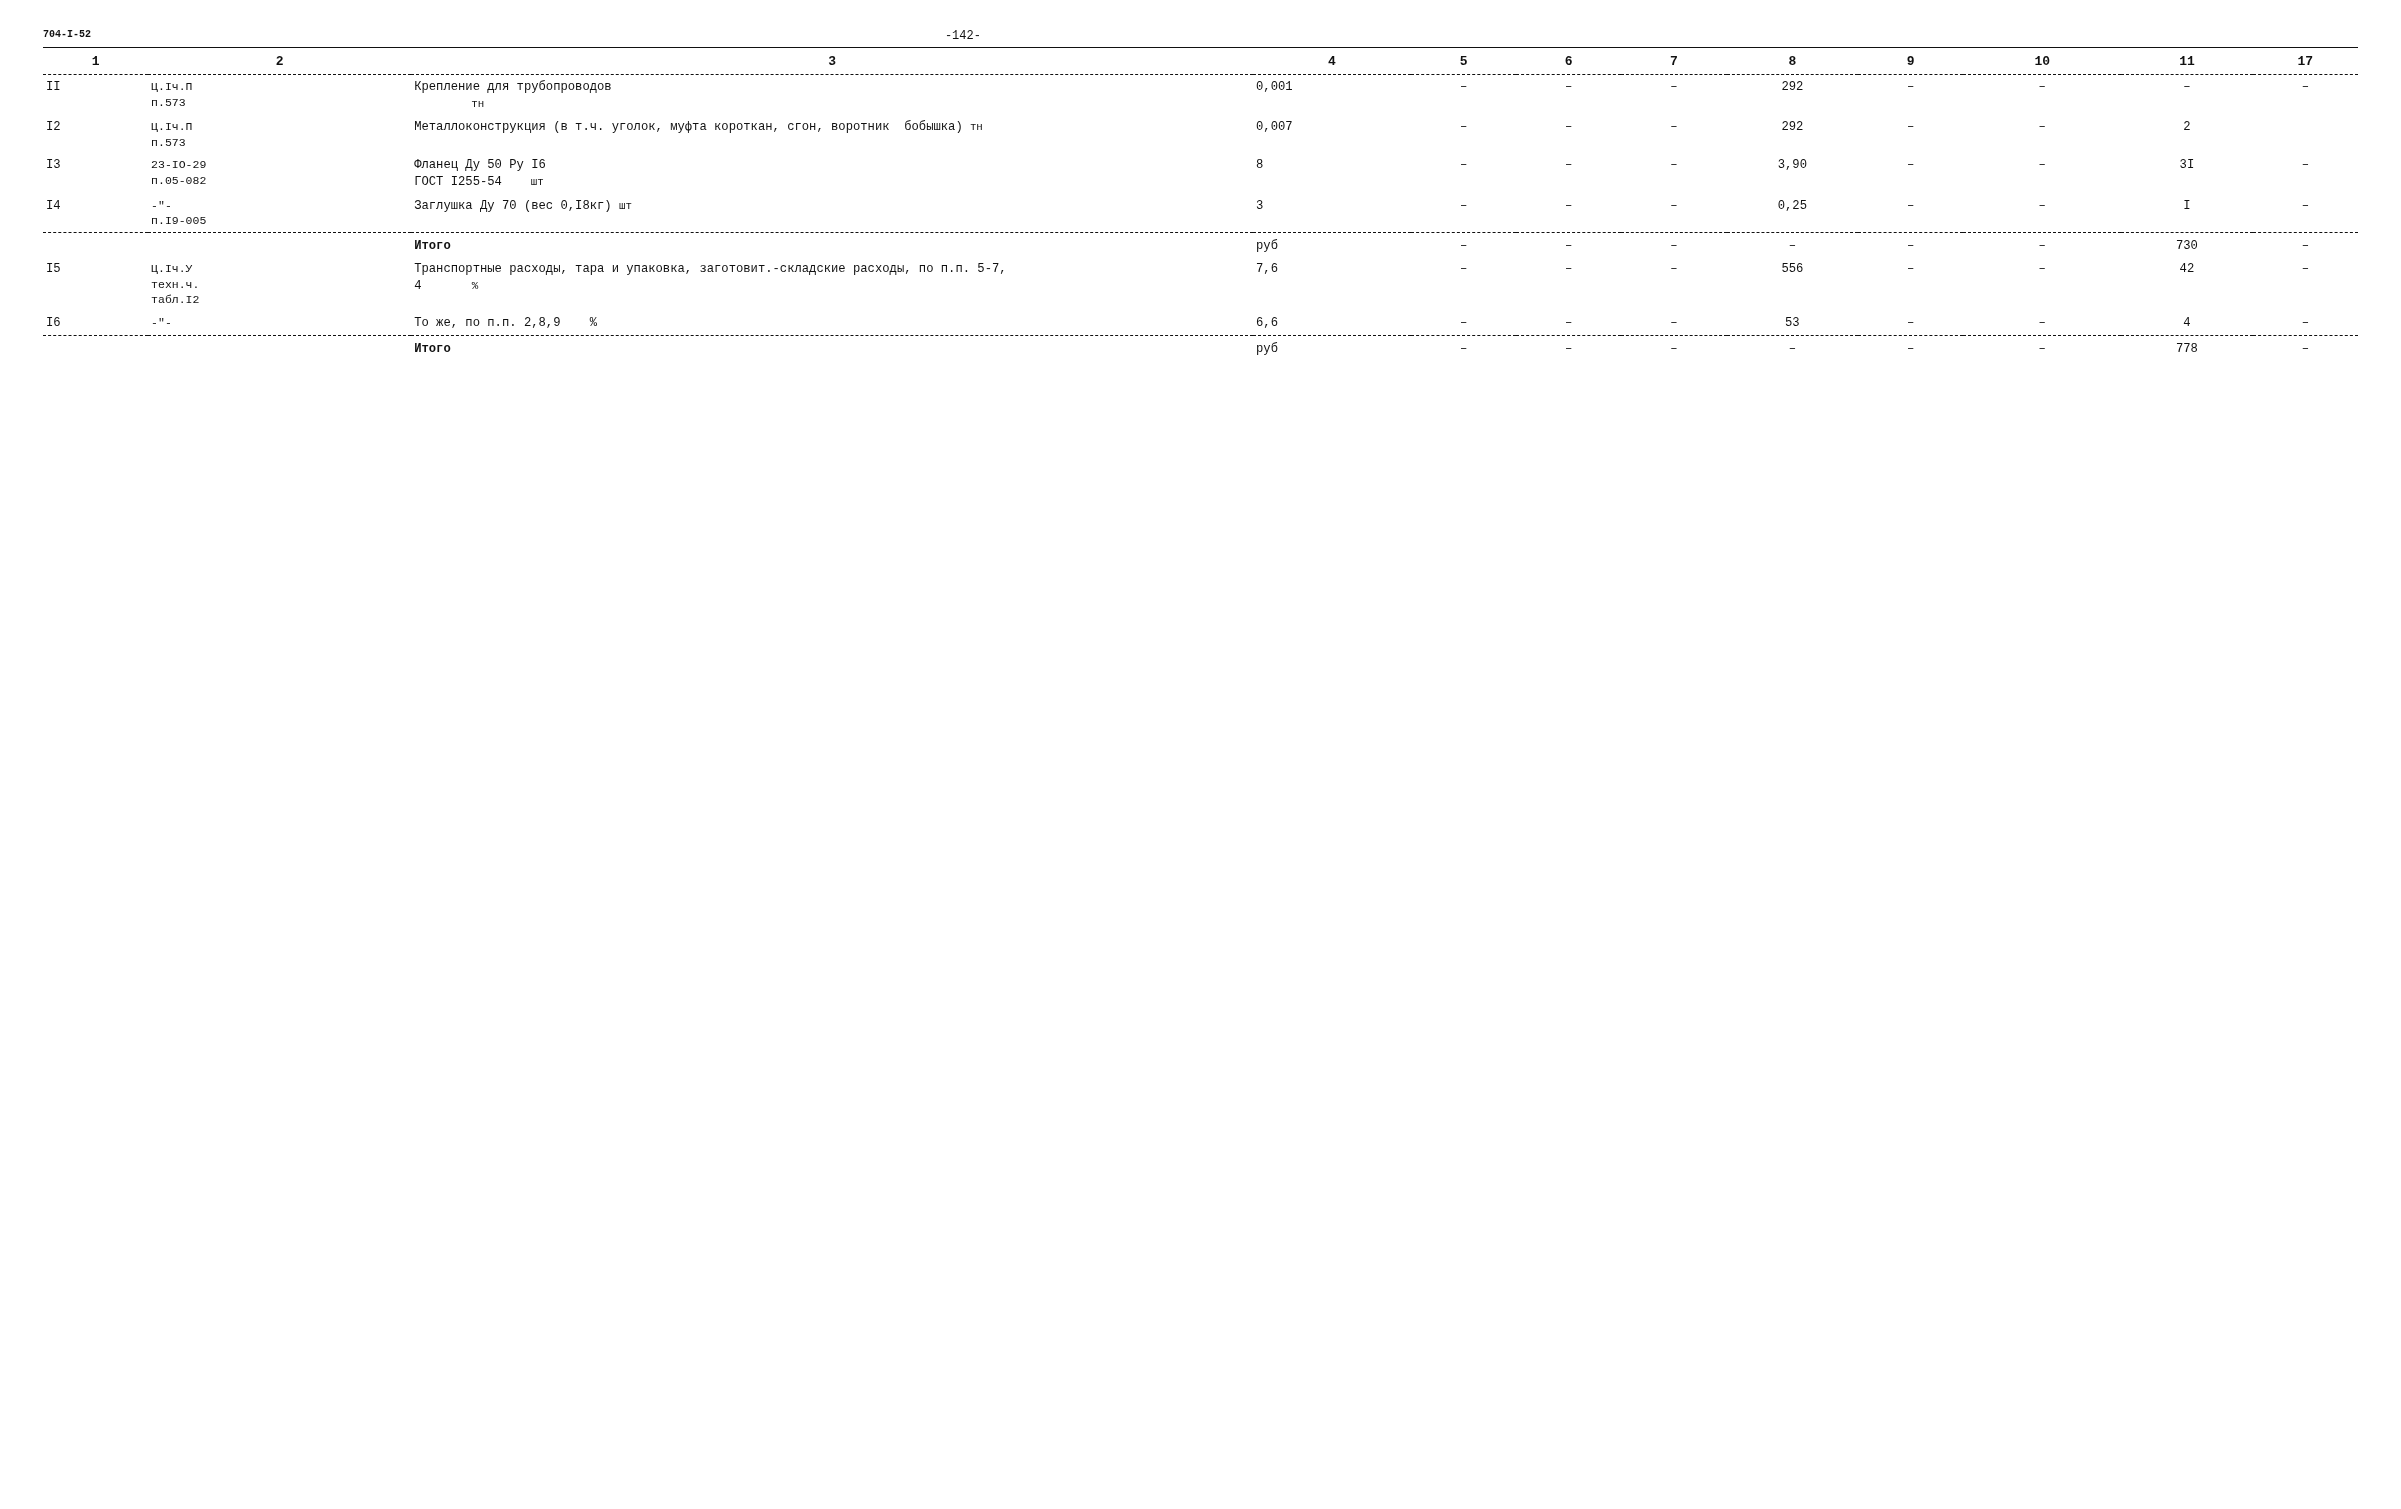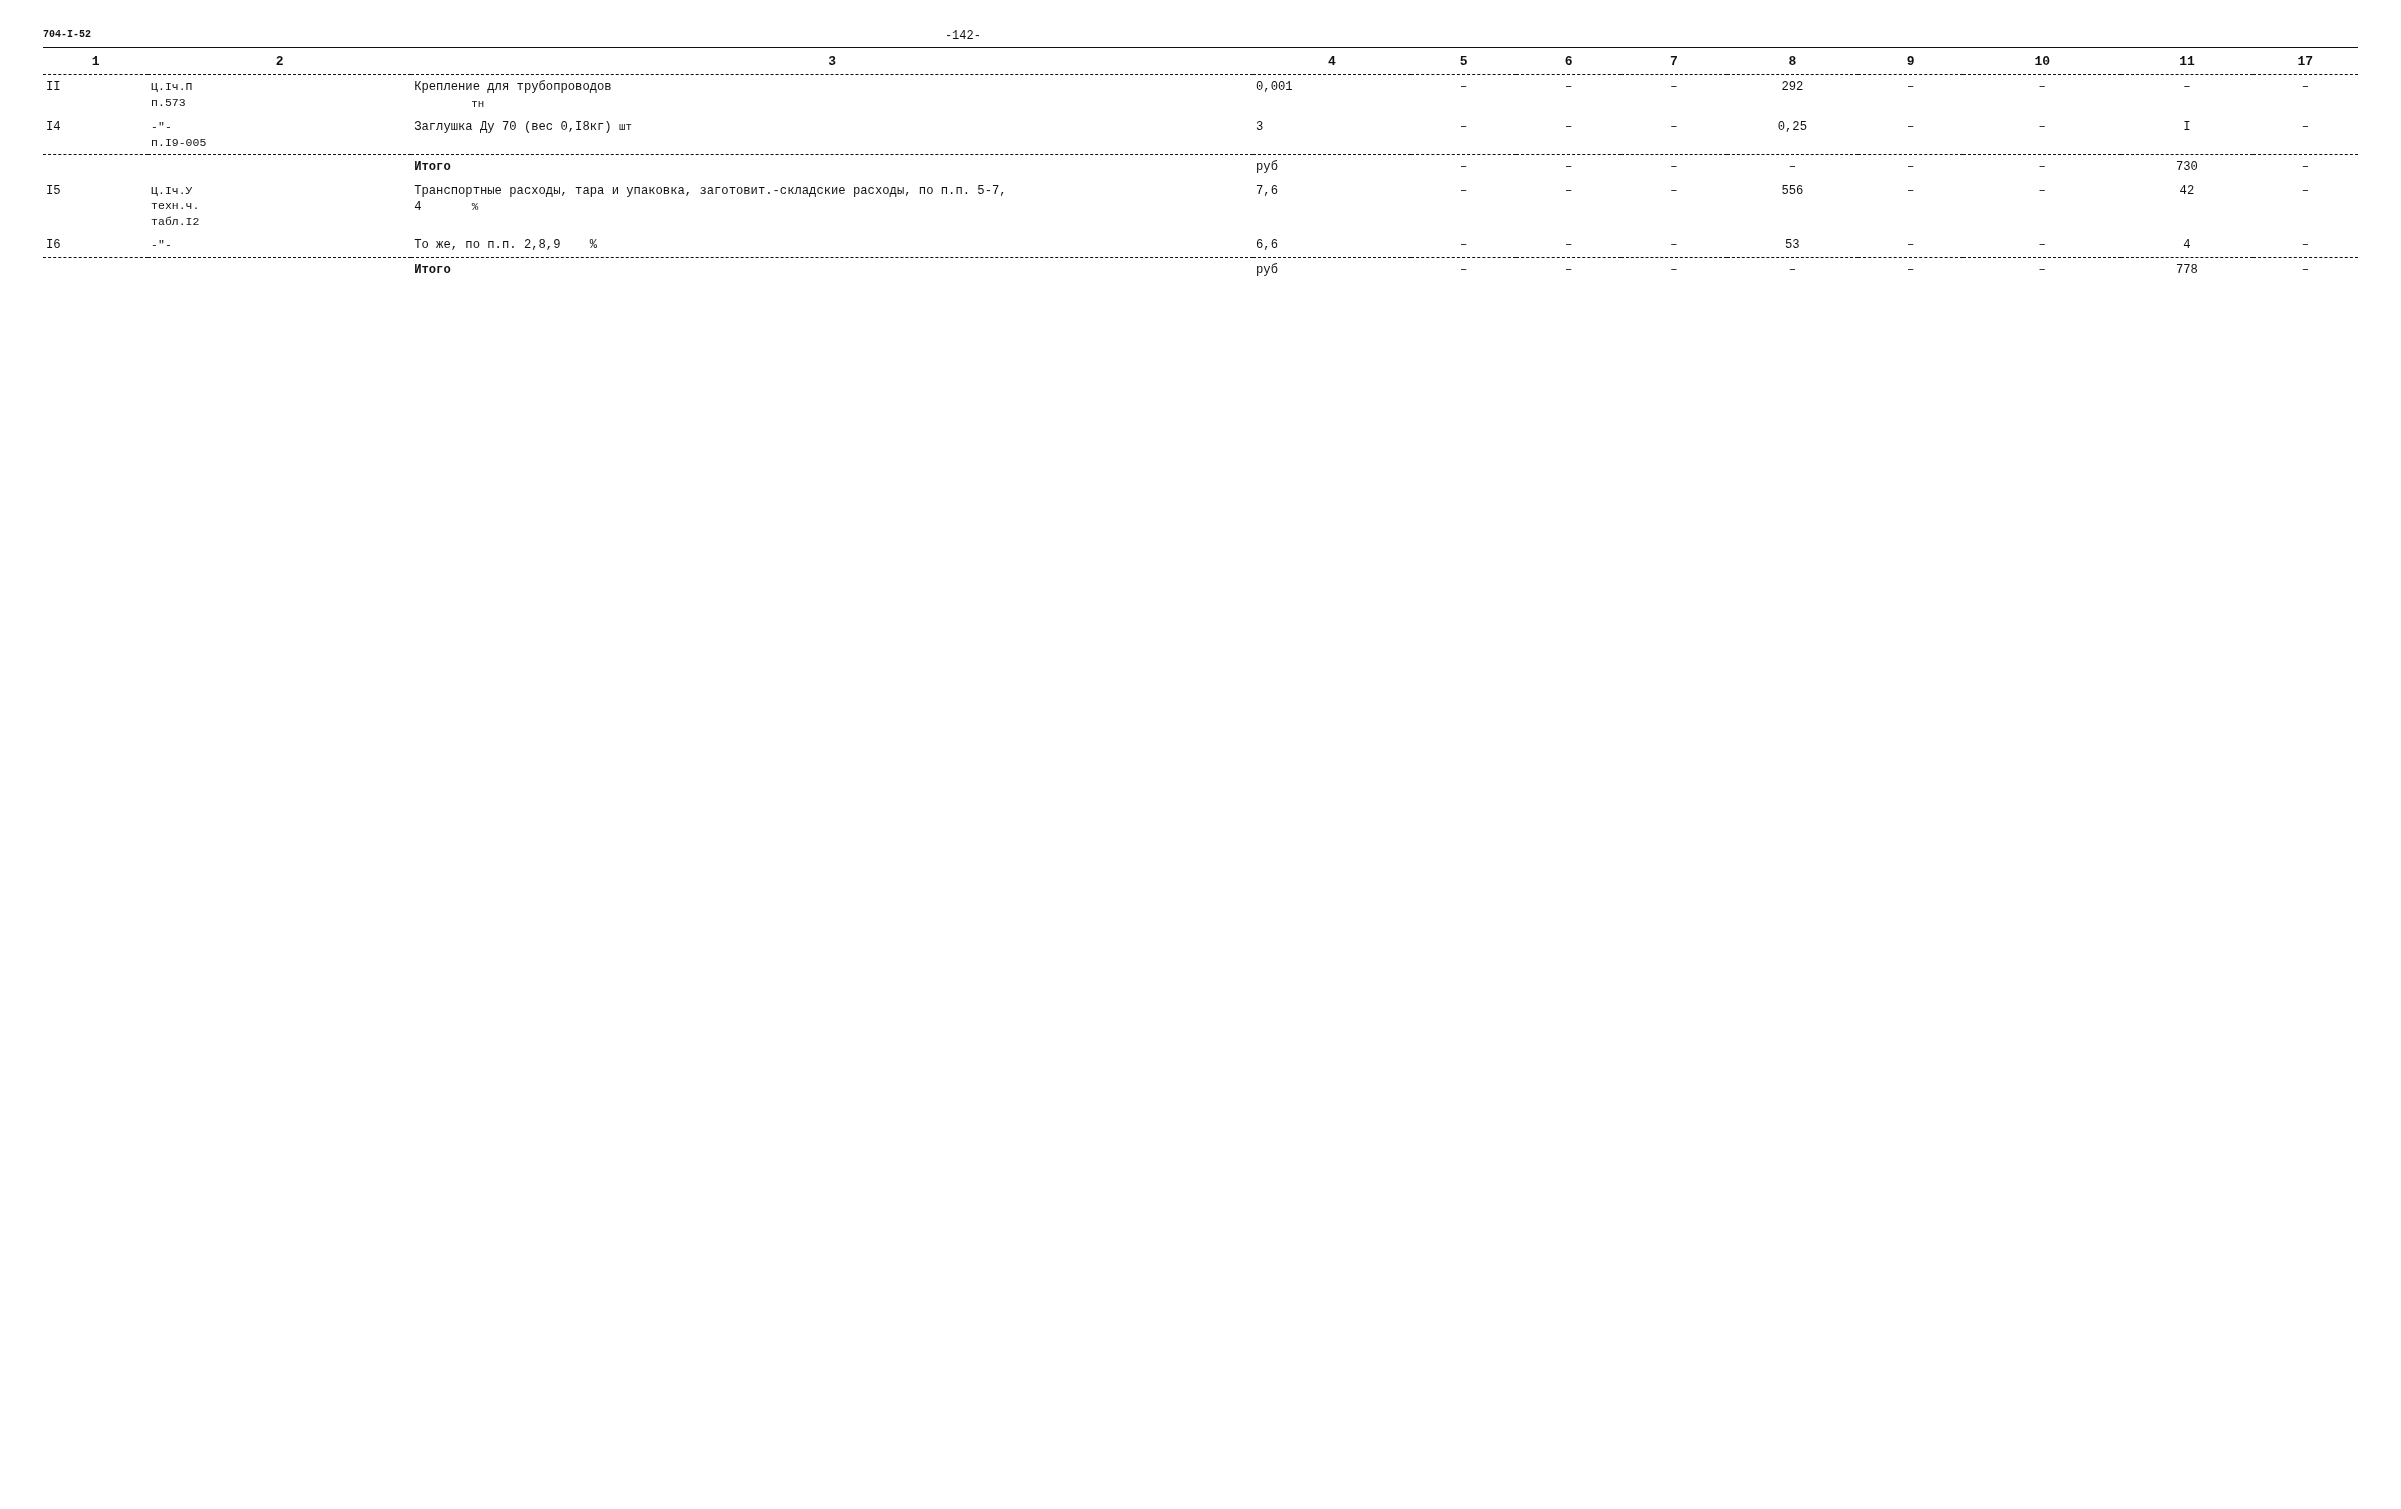--- a/index.html
+++ b/index.html
@@ -123,21 +123,51 @@
       <td class="center">–</td>
       <td class="center">–</td>
       <td class="center">–</td>
       <td class="center">292</td>
       <td class="center">–</td>
       <td class="center">–</td>
       <td class="center">–</td>
       <td class="center">–</td>
     </tr>
 
-
+    <tr>
+      <td>I2</td>
+      <td style="white-space:pre-line; font-size:11.5px;">Ц.Iч.П
+п.573</td>
+      <td>Металлоконструкция (в т.ч. уголок, муфта короткан, сгон, воротник&nbsp; бобышка)<span style="padding-left:7.2px; font-size:10.8px;">тн</span></td>
+      <td>0,007</td>
+      <td class="center">–</td>
+      <td class="center">–</td>
+      <td class="center">–</td>
+      <td class="center">292</td>
+      <td class="center">–</td>
+      <td class="center">–</td>
+      <td class="center">2</td>
+      <td class="center"></td>
+    </tr>
+
+    <tr>
+      <td>I3</td>
+      <td style="white-space:pre-line; font-size:11.5px;">23-IO-29
+п.05-082</td>
+      <td>Фланец Ду 50 Ру I6<br>ГОСТ I255-54 <span style="padding-left:21.6px; font-size:10.8px;">шт</span></td>
+      <td>8</td>
+      <td class="center">–</td>
+      <td class="center">–</td>
+      <td class="center">–</td>
+      <td class="center">3,90</td>
+      <td class="center">–</td>
+      <td class="center">–</td>
+      <td class="center">3I</td>
+      <td class="center">–</td>
+    </tr>
 
     <tr>
       <td>I4</td>
       <td style="white-space:pre-line; font-size:11.5px;">-"-
 п.I9-005</td>
       <td>Заглушка Ду 70 (вес 0,I8кг) <span style="font-size:10.8px;">шт</span></td>
       <td>3</td>
       <td class="center">–</td>
       <td class="center">–</td>
       <td class="center">–</td>

